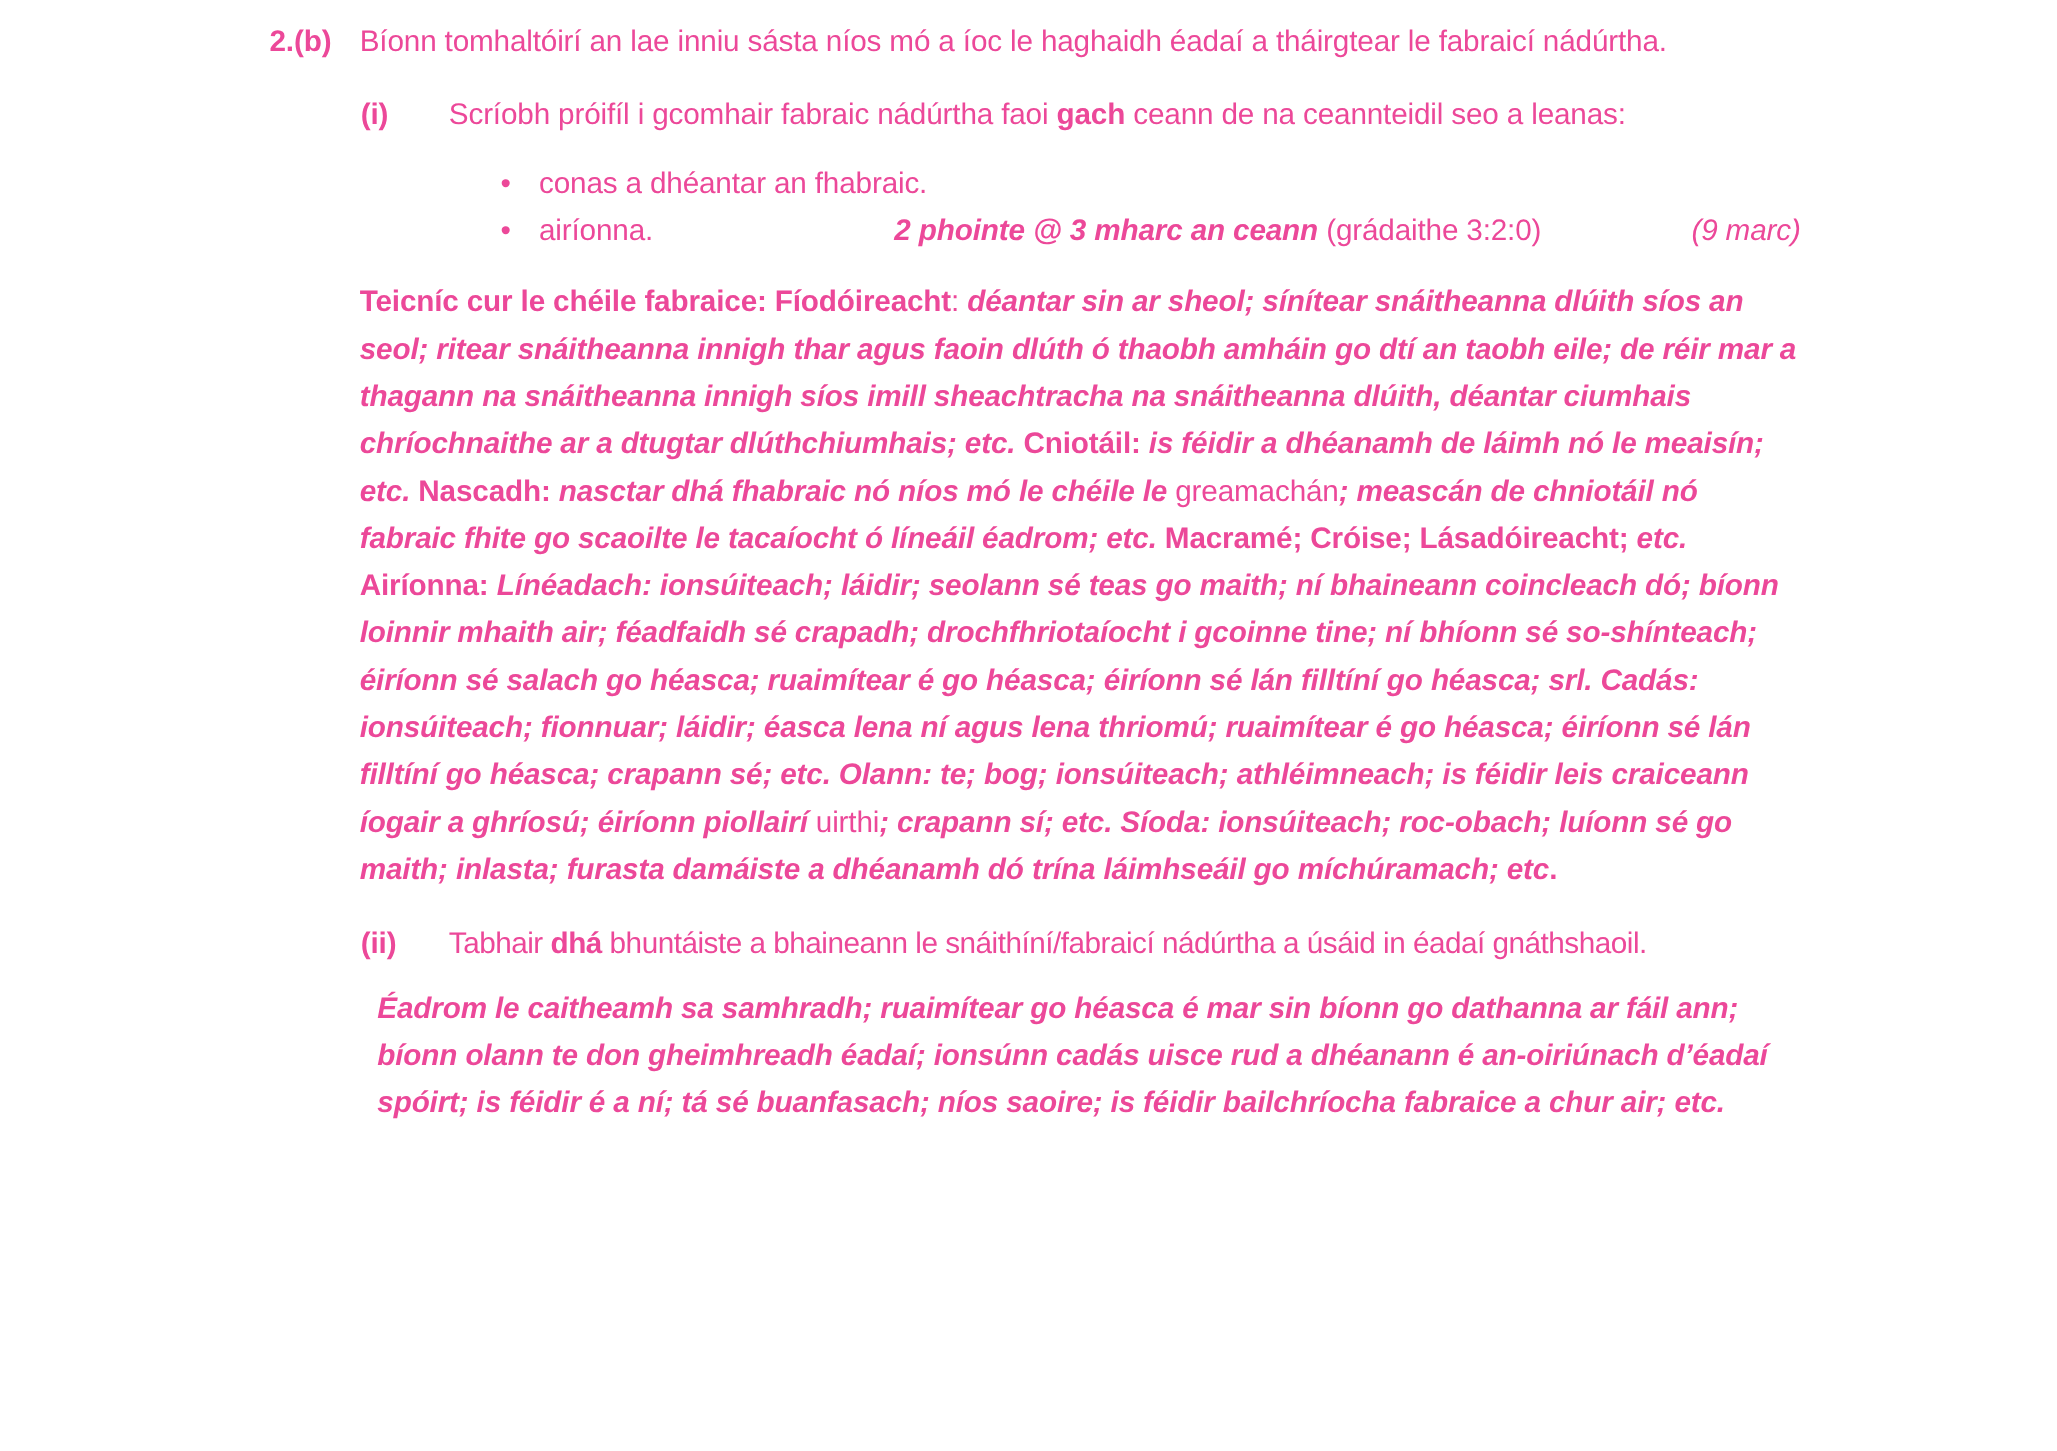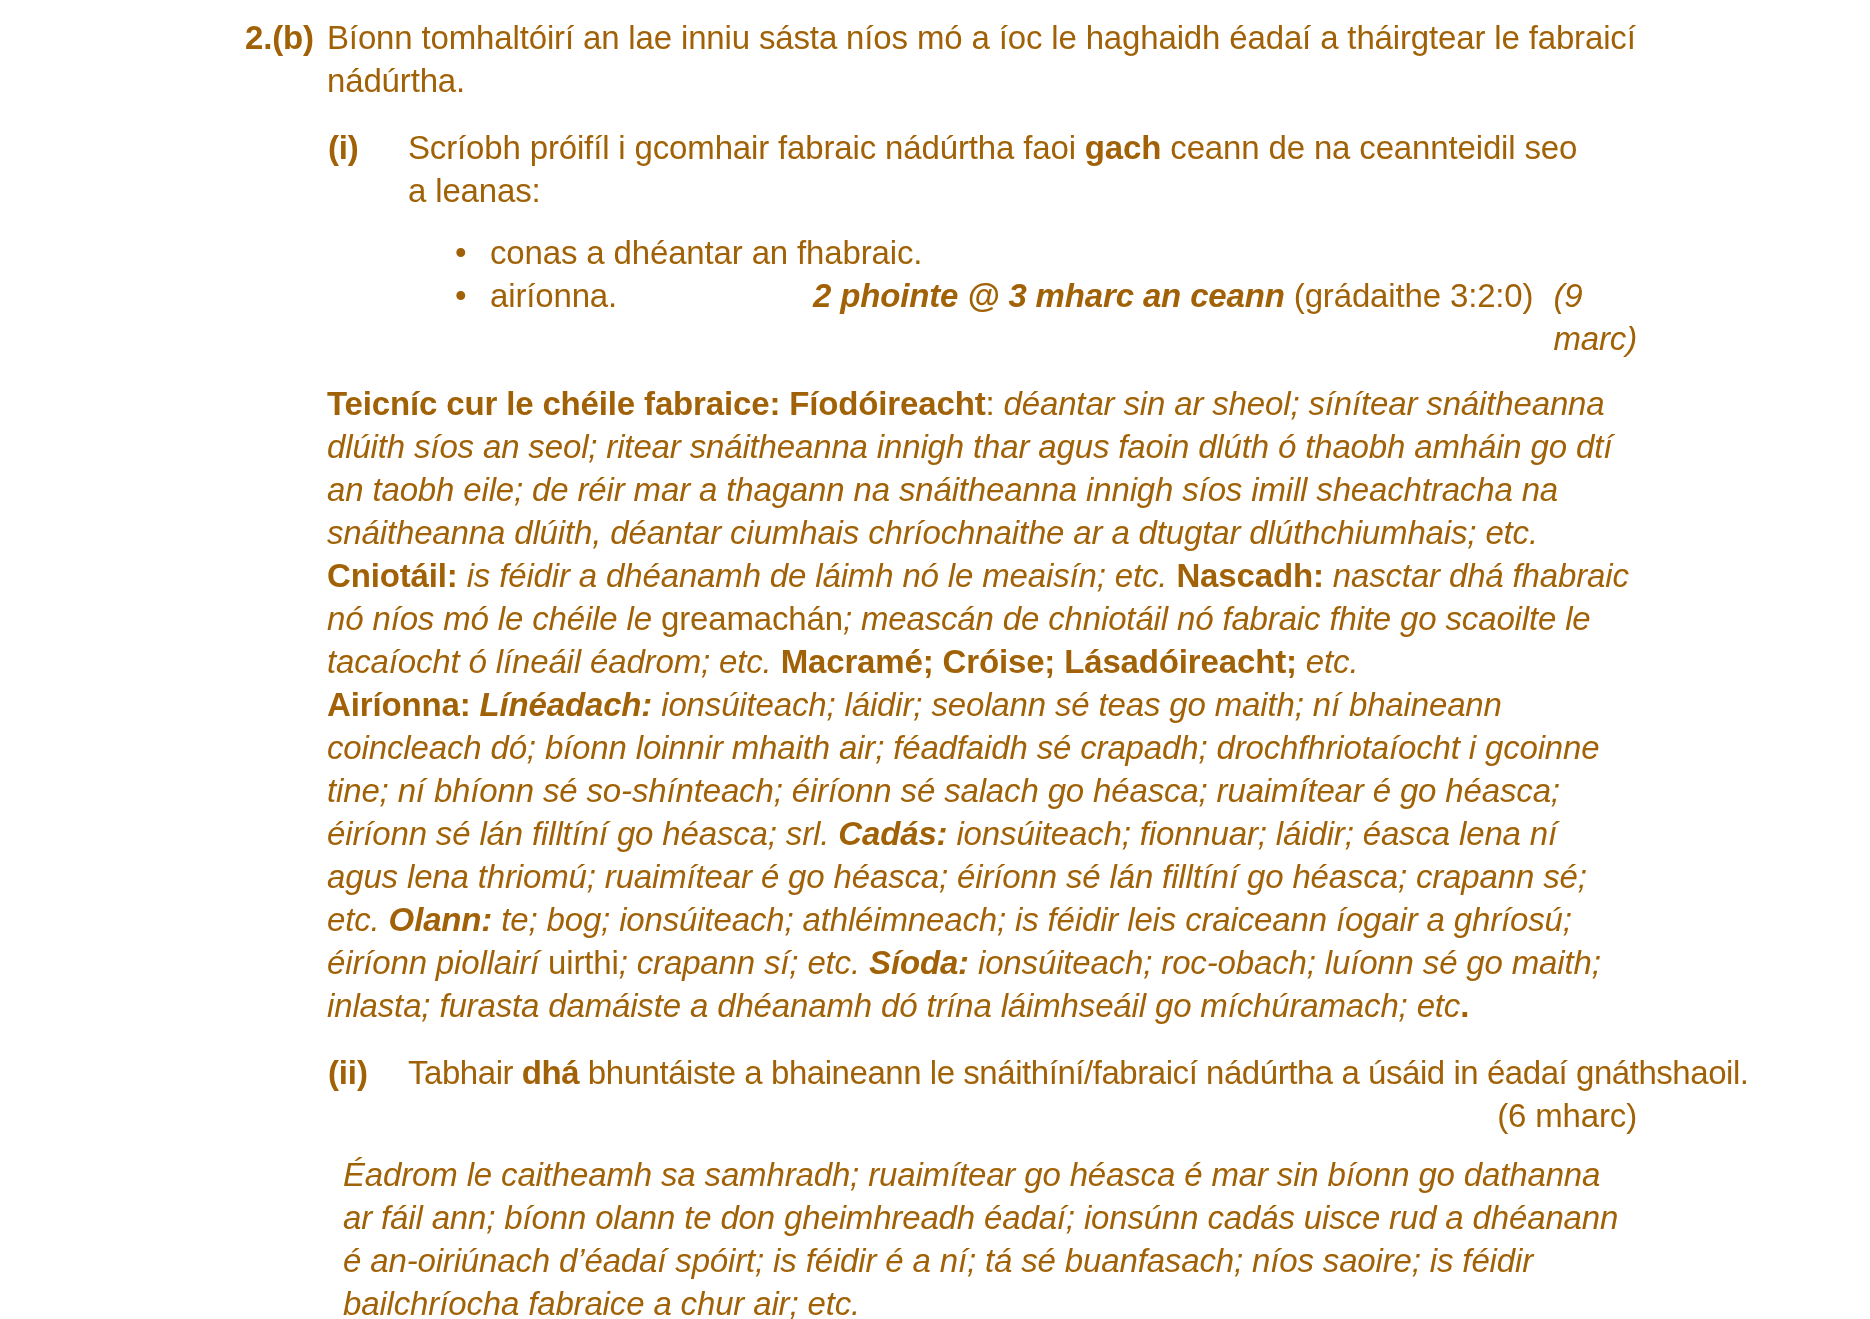--- a/index.html
+++ b/index.html
@@ -7,33 +7,33 @@
     padding: 0;
     background: #ffffff;
   }
   .page {
     position: relative;
     width: 1870px;
     height: 1319px;
     background: #ffffff;
     overflow: hidden;
     font-family: "Liberation Sans", sans-serif;
-    font-size: 33px;
+    font-size: 27px;
     line-height: 43px;
-    color: #a16207;
+    color: #ec4899;
     letter-spacing: -0.15px;
   }
   .doc {
     padding: 16px 233px 0 245px;
   }
 
   
   .run-r  { font-weight: normal; font-style: normal; }
   .run-b  { font-weight: bold;   font-style: normal; }
-  .run-i  { font-weight: normal; font-style: italic; text-align: right; }
+  .run-i  { font-weight: bold; font-style: italic; text-align: right; }
   .run-bi { font-weight: bold;   font-style: italic; }
 
   .row { display: flex; align-items: flex-start; }
   .qlabel { width: 82px; flex-shrink: 0; font-weight: bold; }
   .qtext  { flex: 1; }
 
   .row.sub { margin-left: 83px; margin-top: 24px; }
   .plabel  { width: 80px; flex-shrink: 0; font-weight: bold; }
   .ptext   { flex: 1; max-width: 1170px; }
   .ptext.tight { max-width: none; white-space: nowrap; letter-spacing: -0.45px; }
@@ -88,20 +88,19 @@
     <div class="scheme">
       <p><span class="run-b">Teicníc cur le chéile fabraice: Fíodóireacht</span><span class="run-r">: </span><span class="run-i">déantar sin ar sheol; sínítear snáitheanna dlúith síos an seol; ritear snáitheanna innigh thar agus faoin dlúth ó thaobh amháin go dtí an taobh eile; de réir mar a thagann na snáitheanna innigh síos imill sheachtracha na snáitheanna dlúith, déantar ciumhais chríochnaithe ar a dtugtar dlúthchiumhais; etc. </span><span class="run-b">Cniotáil:</span><span class="run-i"> is féidir a dhéanamh de láimh nó le meaisín; etc. </span><span class="run-b">Nascadh:</span><span class="run-i"> nasctar dhá fhabraic nó níos mó le chéile le </span><span class="run-r">greamachán</span><span class="run-i">; meascán de chniotáil nó fabraic fhite go scaoilte le tacaíocht ó líneáil éadrom; etc. </span><span class="run-b">Macramé; Cróise; Lásadóireacht;</span><span class="run-i"> etc.</span></p>
       <p><span class="run-b">Airíonna: </span><span class="run-bi">Línéadach:</span><span class="run-i"> ionsúiteach; láidir; seolann sé teas go maith; ní bhaineann coincleach dó; bíonn loinnir mhaith air; féadfaidh sé crapadh; drochfhriotaíocht i gcoinne tine; ní bhíonn sé so-shínteach; éiríonn sé salach go héasca; ruaimítear é go héasca; éiríonn sé lán filltíní go héasca; srl. </span><span class="run-bi">Cadás:</span><span class="run-i"> ionsúiteach; fionnuar; láidir; éasca lena ní agus lena thriomú; ruaimítear é go héasca; éiríonn sé lán filltíní go héasca; crapann sé; etc. </span><span class="run-bi">Olann:</span><span class="run-i"> te; bog; ionsúiteach; athléimneach; is féidir leis craiceann íogair a ghríosú; éiríonn piollairí </span><span class="run-r">uirthi</span><span class="run-i">; crapann sí; etc. </span><span class="run-bi">Síoda: </span><span class="run-i"> ionsúiteach; roc-obach; luíonn sé go maith; inlasta; furasta damáiste a dhéanamh dó trína láimhseáil go míchúramach; etc</span><span class="run-b">.</span></p>
     </div>
 
     <div class="row sub part2">
       <span class="plabel">(ii)</span>
       <div class="ptext tight"><span class="run-r">Tabhair </span><span class="run-b">dhá</span><span class="run-r"> bhuntáiste a bhaineann le snáithíní/fabraicí nádúrtha a úsáid in éadaí gnáthshaoil.</span></div>
     </div>
 
-    <div class="marks-right">(6 mharc)</div>
 
     <div class="scheme2">
       <p style="margin:16px;"><span class="run-i">Éadrom le caitheamh sa samhradh; ruaimítear go héasca é mar sin bíonn go dathanna ar fáil ann; bíonn olann te don gheimhreadh éadaí; ionsúnn cadás uisce rud a dhéanann é an-oiriúnach d’éadaí spóirt; is féidir é a ní; tá sé buanfasach; níos saoire; is féidir bailchríocha fabraice a chur air; etc.</span></p>
     </div>
 
   </div>
 </div>
 
 </body></html>

